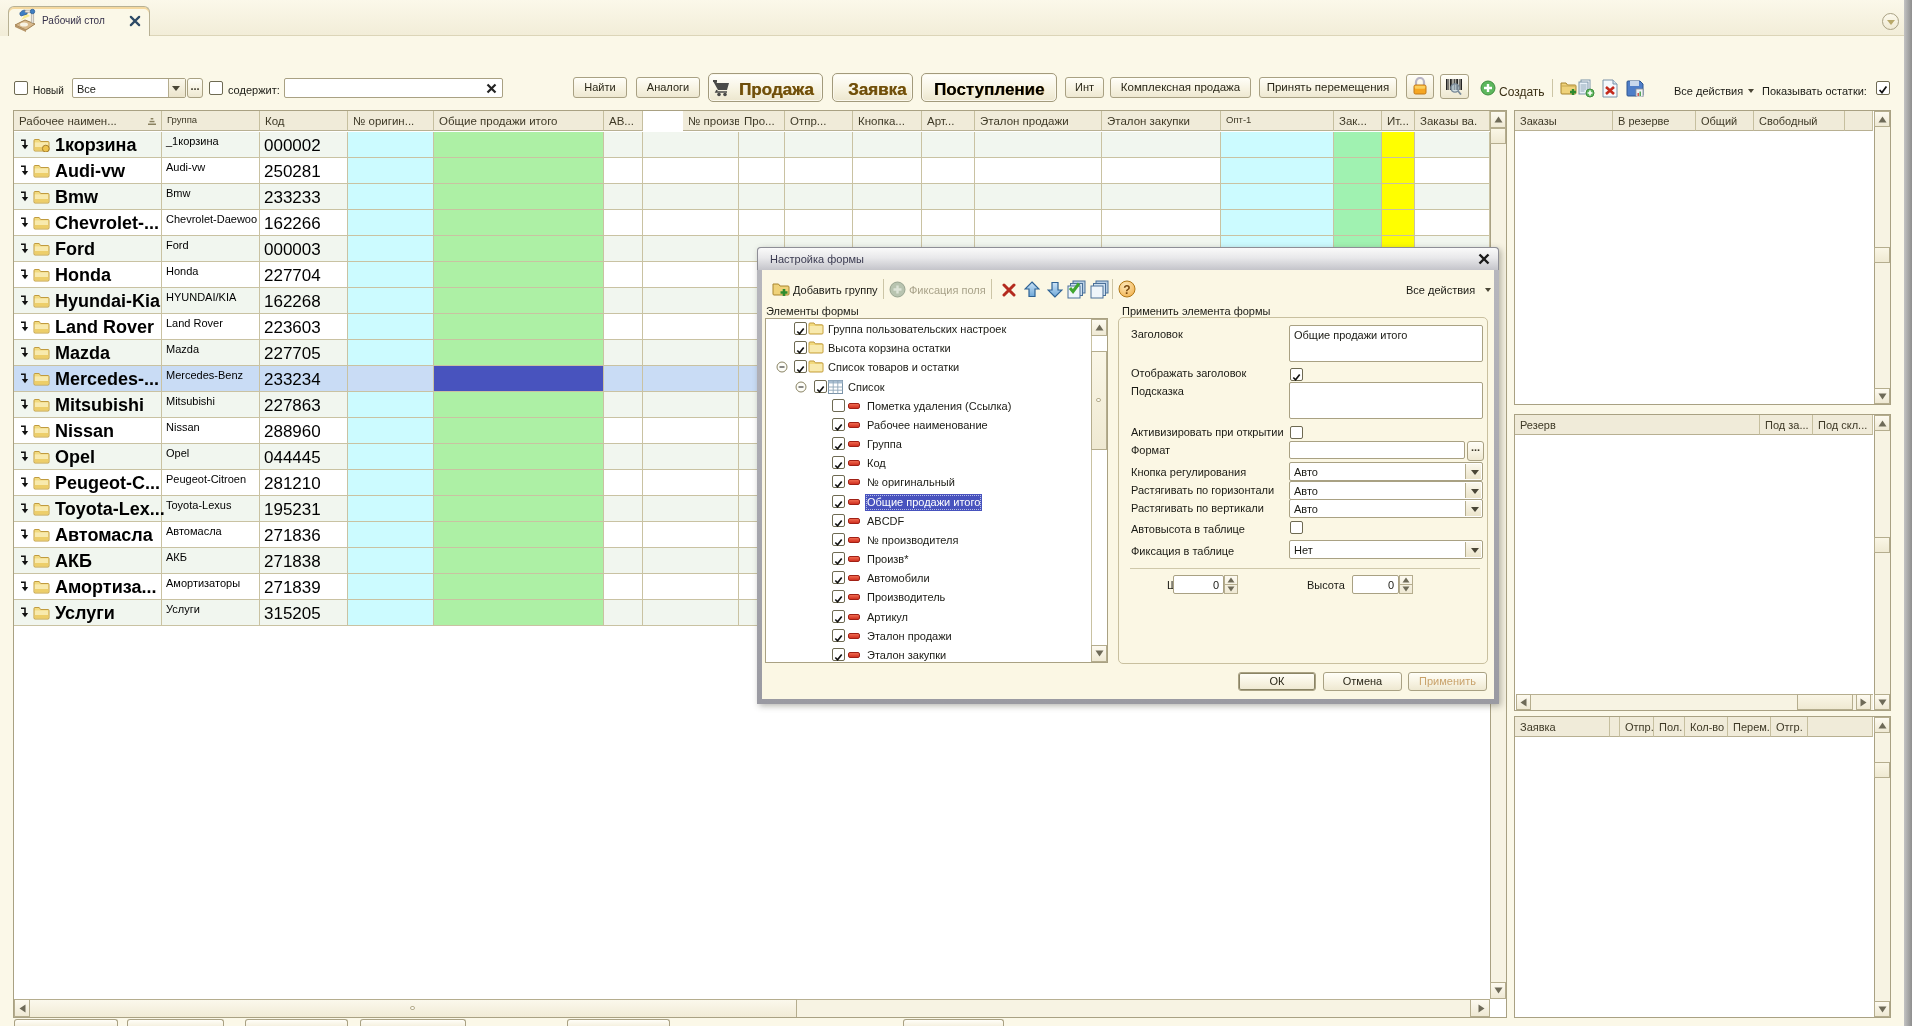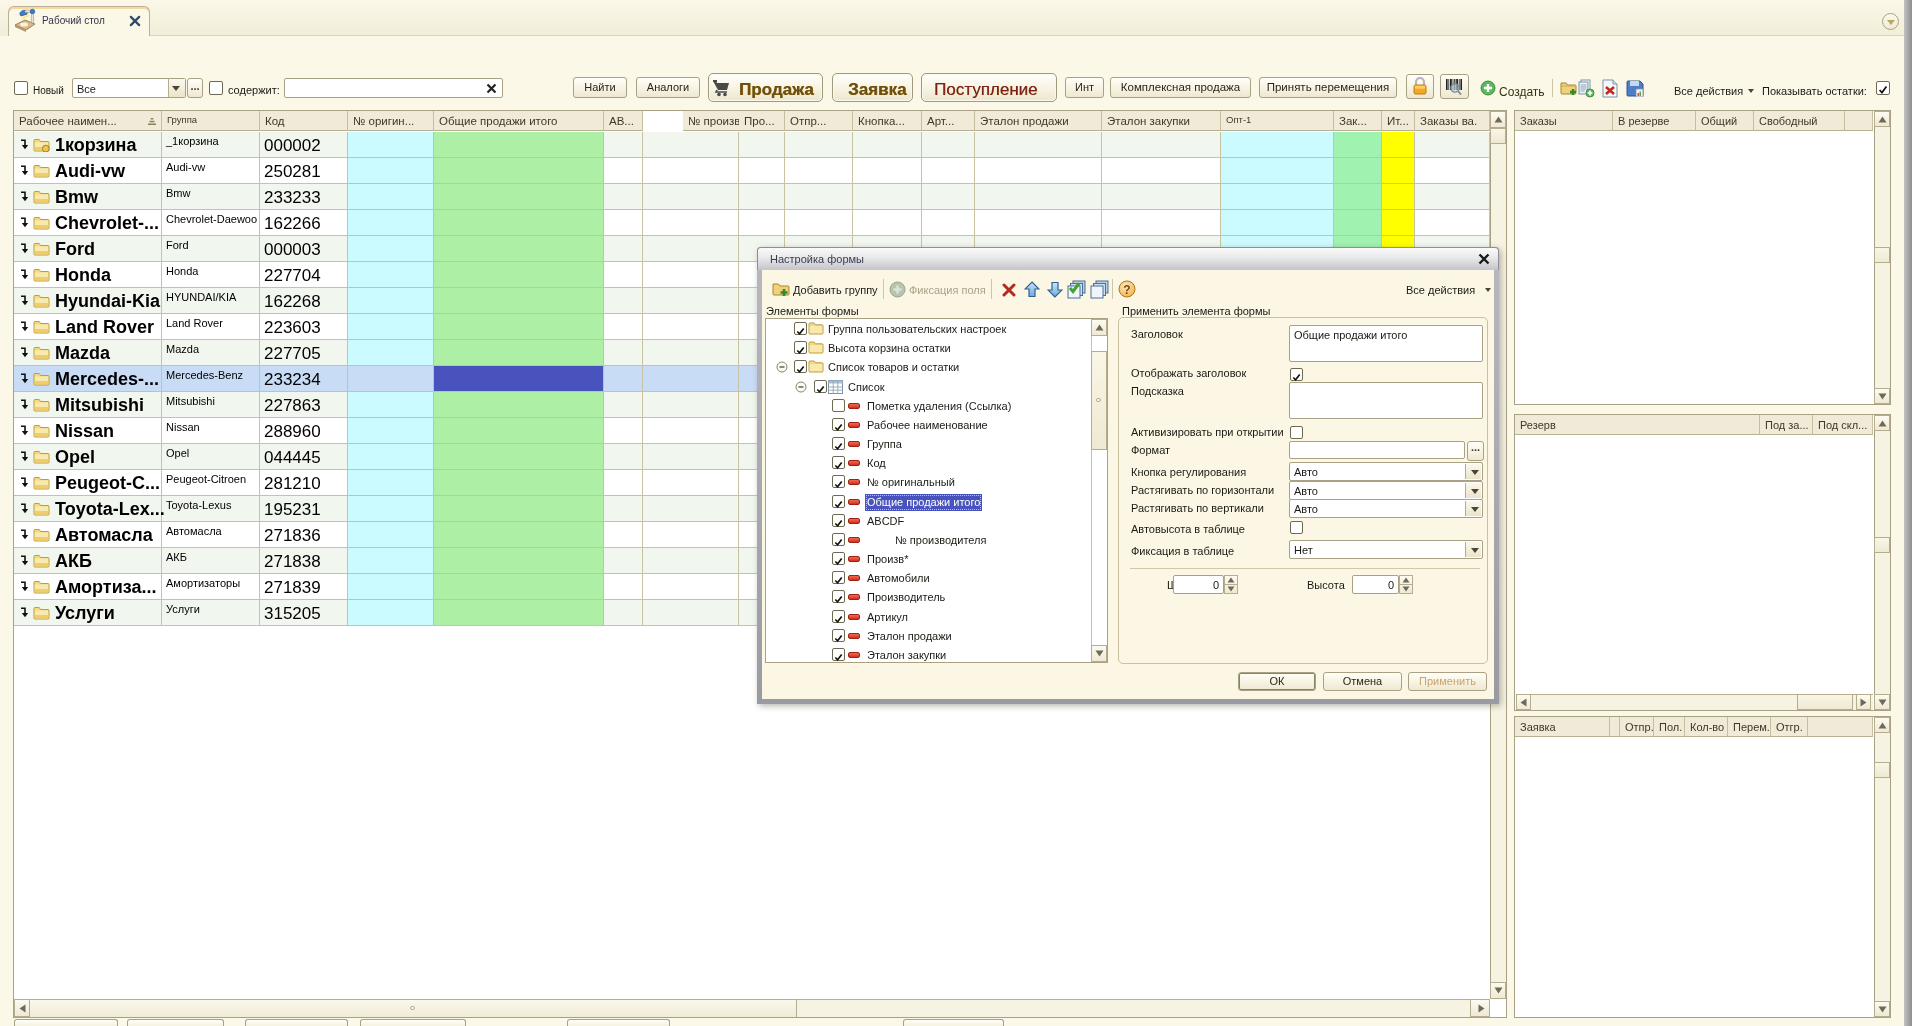--- a/index.html
+++ b/index.html
@@ -57,21 +57,21 @@
 <path d="M1 2 L4 2 L5 4 L17 4 L15 11 L6 11 Z" fill="#4A4A48"></path>
 <path d="M5 11 L4 13 L15 13" stroke="#4A4A48" stroke-width="1.6" fill="none"></path>
 <circle cx="7" cy="15.5" r="1.8" fill="#4A4A48"></circle>
     <circle cx="13" cy="15.5" r="1.8" fill="#4A4A48"></circle>
 <rect x="1" y="1" width="4" height="2" fill="#4A4A48"></rect>
   </svg>
 <div class="ab txt" style="left:739px;top:80px;font-size:17px;color:#6E4F0E;font-weight:bold;text-shadow:0.4px 0.4px 0 #A2761C;">Продажа</div>
 <div class="ab bigbtn" style="left:832px;top:73px;width:81px;height:29px;"></div>
 <div class="ab txt" style="left:848px;top:80px;font-size:17px;color:#6E4F0E;font-weight:bold;text-shadow:0.4px 0.4px 0 #A2761C;">Заявка</div>
 <div class="ab bigbtn" style="left:921px;top:73px;width:136px;height:29px;"></div>
-<div class="ab txt" style="left:934px;top:80px;font-size:17px;color:#7f1d1d;font-weight:normal;text-shadow:0.4px 0.4px 0 #A2761C;text-align:right;">Поступление</div>
+<div class="ab txt" style="left:934px;top:80px;font-size:17px;color:#000000;font-weight:bold;text-shadow:0.4px 0.4px 0 #A2761C;text-align:right;">Поступление</div>
 <div class="ab btn" style="left:1065px;top:77px;width:39px;height:21px;font-size:11px;line-height:19px;">Инт</div>
 <div class="ab btn" style="left:1110px;top:77px;width:141px;height:21px;font-size:11.5px;line-height:19px;">Комплексная продажа</div>
 <div class="ab btn" style="left:1259px;top:77px;width:138px;height:21px;font-size:11.5px;line-height:19px;">Принять перемещения</div>
 <div class="ab btn" style="left:1406px;top:74px;width:28px;height:25px;"></div>
 <svg class="ab" style="left:1412px;top:77px" width="16" height="19" viewBox="0 0 16 19">
 <path d="M4 8 V5 a4 4 0 0 1 8 0 V8" fill="none" stroke="#B8B4C4" stroke-width="2.2"></path>
 <rect x="2" y="8" width="12" height="9" rx="1.5" fill="#F5A623" stroke="#C07818" stroke-width="1"></rect>
 <rect x="2.8" y="8.8" width="10.4" height="3" rx="1" fill="#FBCF5E"></rect>
   </svg>
 <div class="ab btn" style="left:1440px;top:74px;width:29px;height:25px;"></div>
@@ -943,21 +943,21 @@
 <div class="ab txt" style="left:867px;top:496px;font-size:11px;color:#fff;font-weight:normal;">Общие продажи итого</div>
 <div class="ab cb" style="left:832px;top:514px;width:13px;height:13px;"><svg width="11" height="11" viewBox="0 0 12 12">
       <path d="M2.5 6 L5 8.5 L9.5 2.8" stroke="#111" stroke-width="1.8" fill="none"></path>
     </svg></div>
 <div class="ab" style="left:848px;top:518px;width:12px;height:6px;background:linear-gradient(180deg,#F06A50,#D03020);border:1px solid #A02015;border-radius:2px;"></div>
 <div class="ab txt" style="left:867px;top:515px;font-size:11px;color:#1A1A14;font-weight:normal;">ABCDF</div>
 <div class="ab cb" style="left:832px;top:533px;width:13px;height:13px;"><svg width="11" height="11" viewBox="0 0 12 12">
       <path d="M2.5 6 L5 8.5 L9.5 2.8" stroke="#111" stroke-width="1.8" fill="none"></path>
     </svg></div>
 <div class="ab" style="left:848px;top:537px;width:12px;height:6px;background:linear-gradient(180deg,#F06A50,#D03020);border:1px solid #A02015;border-radius:2px;"></div>
-<div class="ab txt" style="left:867px;top:534px;font-size:11px;color:#1A1A14;font-weight:normal;margin-left:28px;">№ производителя</div>
+<div class="ab txt" style="left:867px;top:534px;font-size:11px;color:#1A1A14;font-weight:normal;">№ производителя</div>
 <div class="ab cb" style="left:832px;top:552px;width:13px;height:13px;"><svg width="11" height="11" viewBox="0 0 12 12">
       <path d="M2.5 6 L5 8.5 L9.5 2.8" stroke="#111" stroke-width="1.8" fill="none"></path>
     </svg></div>
 <div class="ab" style="left:848px;top:556px;width:12px;height:6px;background:linear-gradient(180deg,#F06A50,#D03020);border:1px solid #A02015;border-radius:2px;"></div>
 <div class="ab txt" style="left:867px;top:553px;font-size:11px;color:#1A1A14;font-weight:normal;">Произв*</div>
 <div class="ab cb" style="left:832px;top:571px;width:13px;height:13px;"><svg width="11" height="11" viewBox="0 0 12 12">
       <path d="M2.5 6 L5 8.5 L9.5 2.8" stroke="#111" stroke-width="1.8" fill="none"></path>
     </svg></div>
 <div class="ab" style="left:848px;top:575px;width:12px;height:6px;background:linear-gradient(180deg,#F06A50,#D03020);border:1px solid #A02015;border-radius:2px;"></div>
 <div class="ab txt" style="left:867px;top:572px;font-size:11px;color:#1A1A14;font-weight:normal;">Автомобили</div>

